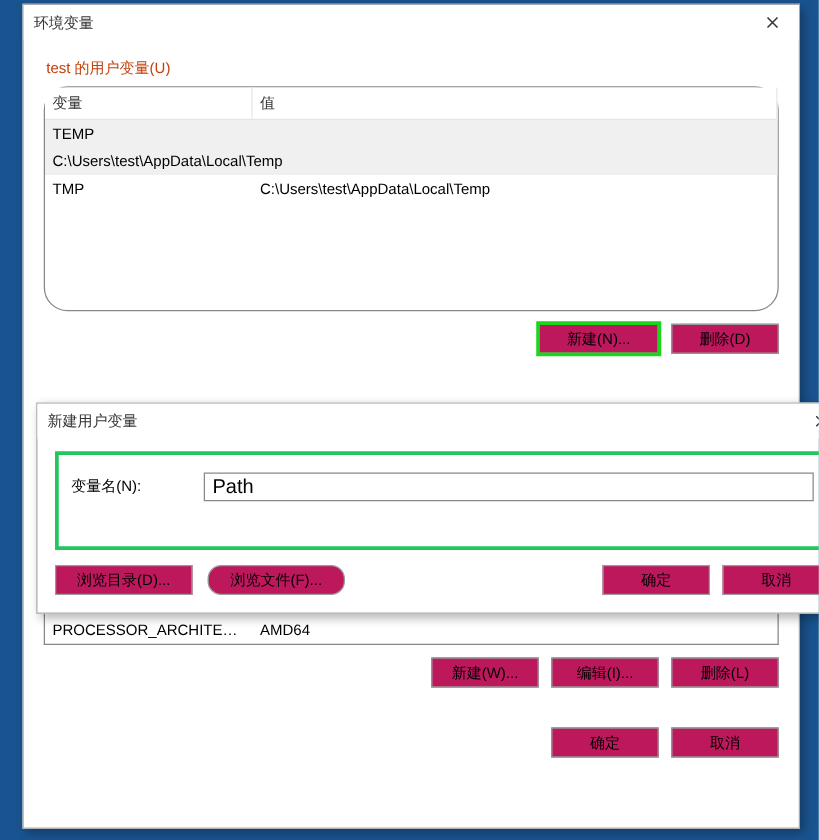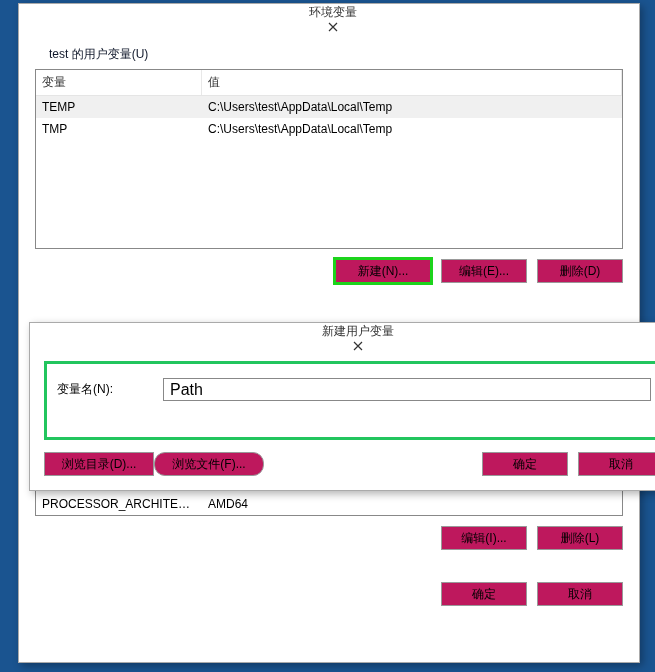--- a/index.html
+++ b/index.html
@@ -1,27 +1,27 @@
 <!DOCTYPE html>
 <html><head>
 <meta charset="utf-8">
 <style>
   * { box-sizing: border-box; font-family: "Microsoft YaHei", "Segoe UI", Arial, sans-serif; font-size: 12px; }
   body { margin: 0; background: #1a5490; width: 655px; height: 672px; position: relative; overflow: hidden; }
   .dialog { position: absolute; background: #fff; border: 1px solid #aaa; box-shadow: 3px 3px 8px rgba(0,0,0,.3); }
-  .titlebar { display: flex; align-items: center; justify-content: space-between; height: 28px; padding: 0 0 0 8px; background: #fff; flex-direction: column; }
+  .titlebar { display: flex; align-items: center; justify-content: space-between; height: 28px; padding: 0 0 0 8px; background: #fff; }
   .titlebar-title { color: #333; }
   .close-btn { width: 42px; height: 26px; display: flex; align-items: center; justify-content: center; color: #555; cursor: default; }
   .content { padding: 12px 16px 16px 16px; }
-  .groupbox-label { margin: 2px 0 6px 14px; color: #0f172a; }
+  .groupbox-label { margin: 2px 0 6px 2px; color: #c2410c; }
   .listview { border: 1px solid #888; background: #fff; }
   .lv-header { display: flex; background: #fff; border-bottom: 1px solid #e5e5e5; }
   .lv-header-cell { padding: 4px 6px; color: #333; border-right: 1px solid #e8e8e8; }
   .lv-row { display: flex; }
-  .lv-row.sel { background: #f0f0f0; }
+  .lv-row.sel { background: #f0f0f0; flex-direction: column; }
   .lv-cell { padding: 4px 6px; color: #000; white-space: nowrap; overflow: hidden; text-overflow: ellipsis; }
   .btn-row { display: flex; justify-content: flex-end; gap: 10px; margin-top: 10px; }
   .btn { min-width: 86px; height: 24px; border: 1px solid #999; background: #be185d; display: flex; align-items: center; justify-content: center; cursor: default; padding: 0 10px; }
   .highlight-green { outline: 3px solid #1cd41c; outline-offset: -1px; }
   .highlight-green-thick { border: 3px solid #22c55e; padding: 6px 10px; }
   .form-row { display: flex; align-items: center; margin: 8px 0; }
   .form-label { width: 106px; color: #000; }
   .text-input { flex: 1; height: 23px; border: 1px solid #888; padding: 0 6px; font-size: 16px; }
   .hr-gap { height: 6px; }
   .col-var { width: 166px; }
@@ -36,55 +36,55 @@
     <div class="close-btn">
       <svg width="10" height="10" viewBox="0 0 10 10">
           <path d="M1 1 L9 9 M9 1 L1 9" stroke="#333" stroke-width="1.2"></path>
         </svg>
     </div>
   </div>
   <div class="content">
 
     <div class="groupbox-label">test 的用户变量(U)</div>
 
-    <div class="listview" style="height:180px;">
+    <div class="listview" style="height:180px;border-radius:19px;">
       <div class="lv-header">
         <div class="lv-header-cell col-var">变量</div>
         <div class="lv-header-cell col-val">值</div>
       </div>
       <div class="lv-row sel">
         <div class="lv-cell col-var">TEMP</div>
         <div class="lv-cell col-val">C:\Users\test\AppData\Local\Temp</div>
       </div>
       <div class="lv-row">
         <div class="lv-cell col-var">TMP</div>
         <div class="lv-cell col-val">C:\Users\test\AppData\Local\Temp</div>
       </div>
     </div>
 
     <div class="btn-row">
       <div class="btn highlight-green" style="min-width:96px;">新建(N)...</div>
-      <div class="btn">编辑(E)...</div>
       <div class="btn">删除(D)</div>
     </div>
 
     <div style="height:188px;"></div>
 
     <div class="listview" style="border-top:none;">
       <div class="lv-row">
         <div class="lv-cell col-var">PATHEXT</div>
         <div class="lv-cell col-val">.COM;.EXE;.BAT;.CMD;.VBS;.VBE;.JS;.JSE;.WSF;.WSH;.MSC</div>
       </div>
       <div class="lv-row">
         <div class="lv-cell col-var">PROCESSOR_ARCHITECT...</div>
         <div class="lv-cell col-val">AMD64</div>
       </div>
     </div>
 
     <div class="btn-row">
+      <div class="btn">新建(W)...</div>
       <div class="btn">编辑(I)...</div>
       <div class="btn">删除(L)</div>
     </div>
 
     <div style="height:22px;"></div>
     <div class="btn-row">
       <div class="btn">确定</div>
       <div class="btn">取消</div>
     </div>
 
@@ -106,21 +106,21 @@
       <div class="form-row">
         <div class="form-label">变量名(N):</div>
         <input class="text-input" value="Path" style="">
       </div>
       <div class="hr-gap"></div>
       <div class="form-row">
       </div>
     </div>
 
     <div style="display:flex; justify-content:space-between; margin-top:12px;">
-      <div style="display:flex; ">
+      <div style="display:flex; gap:12px;">
         <div class="btn" style="min-width:110px;">浏览目录(D)...</div>
         <div class="btn" style="min-width:110px;border-radius:11px;">浏览文件(F)...</div>
       </div>
       <div style="display:flex; gap:10px;">
         <div class="btn">确定</div>
         <div class="btn">取消</div>
       </div>
     </div>
 
   </div>

